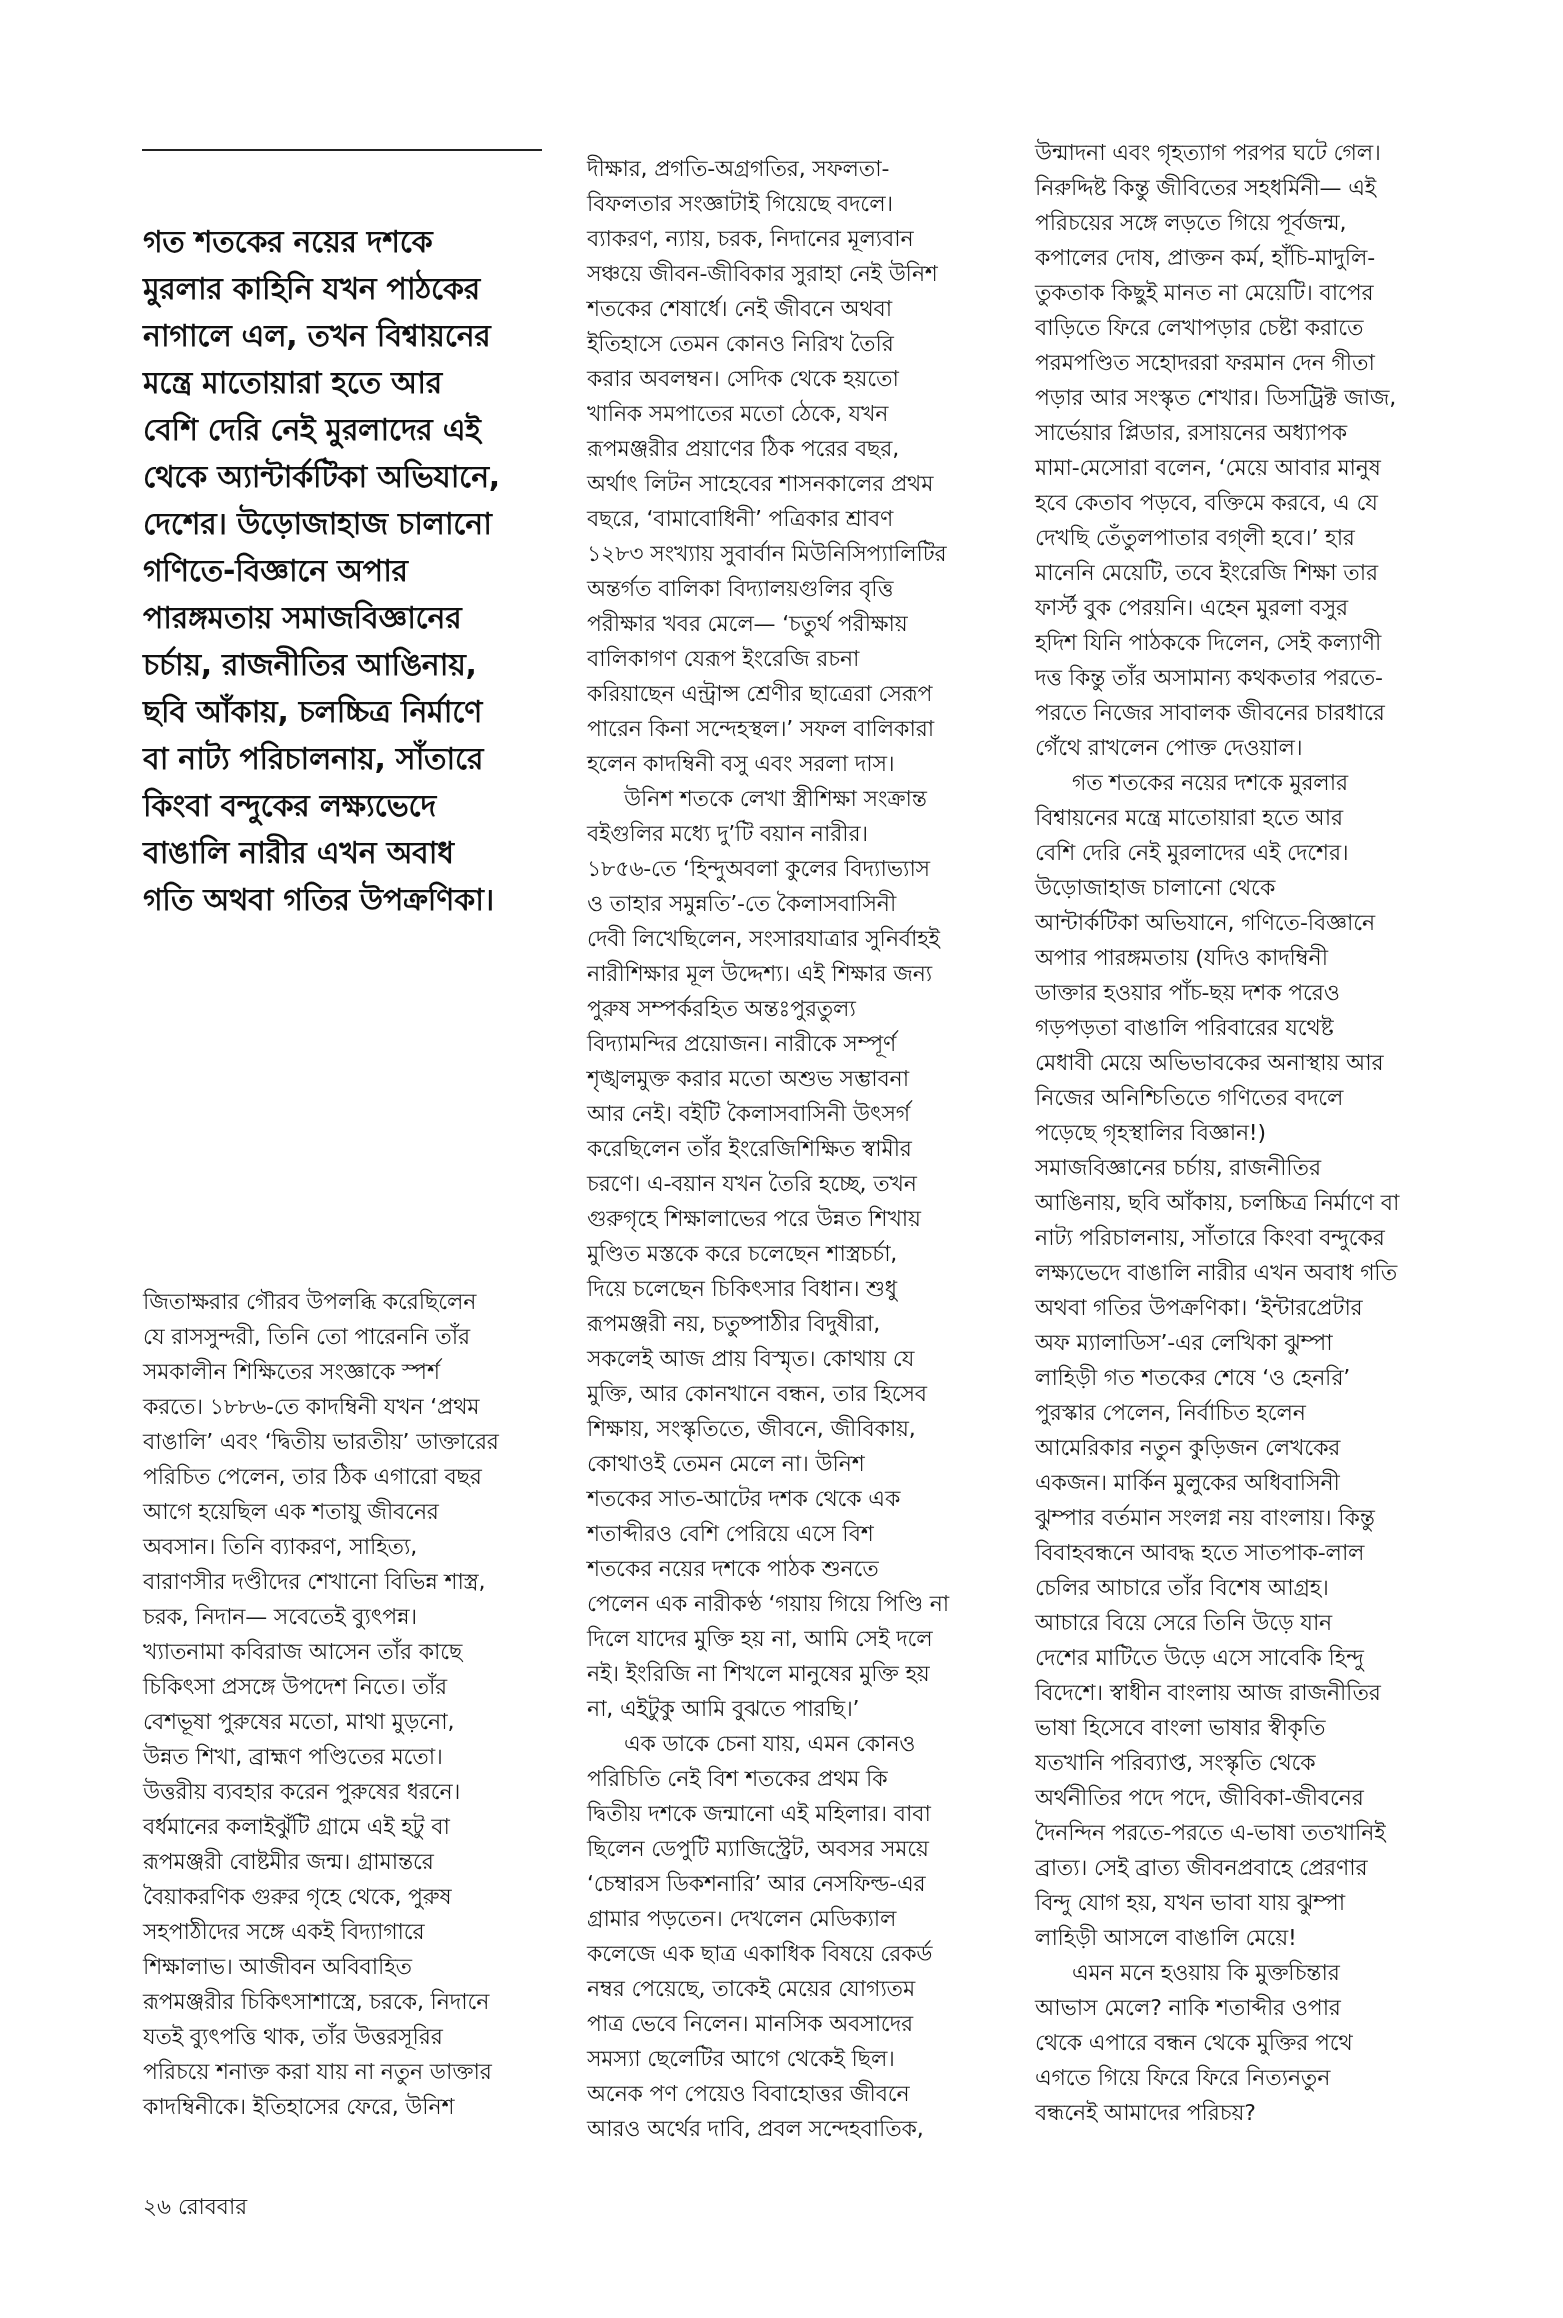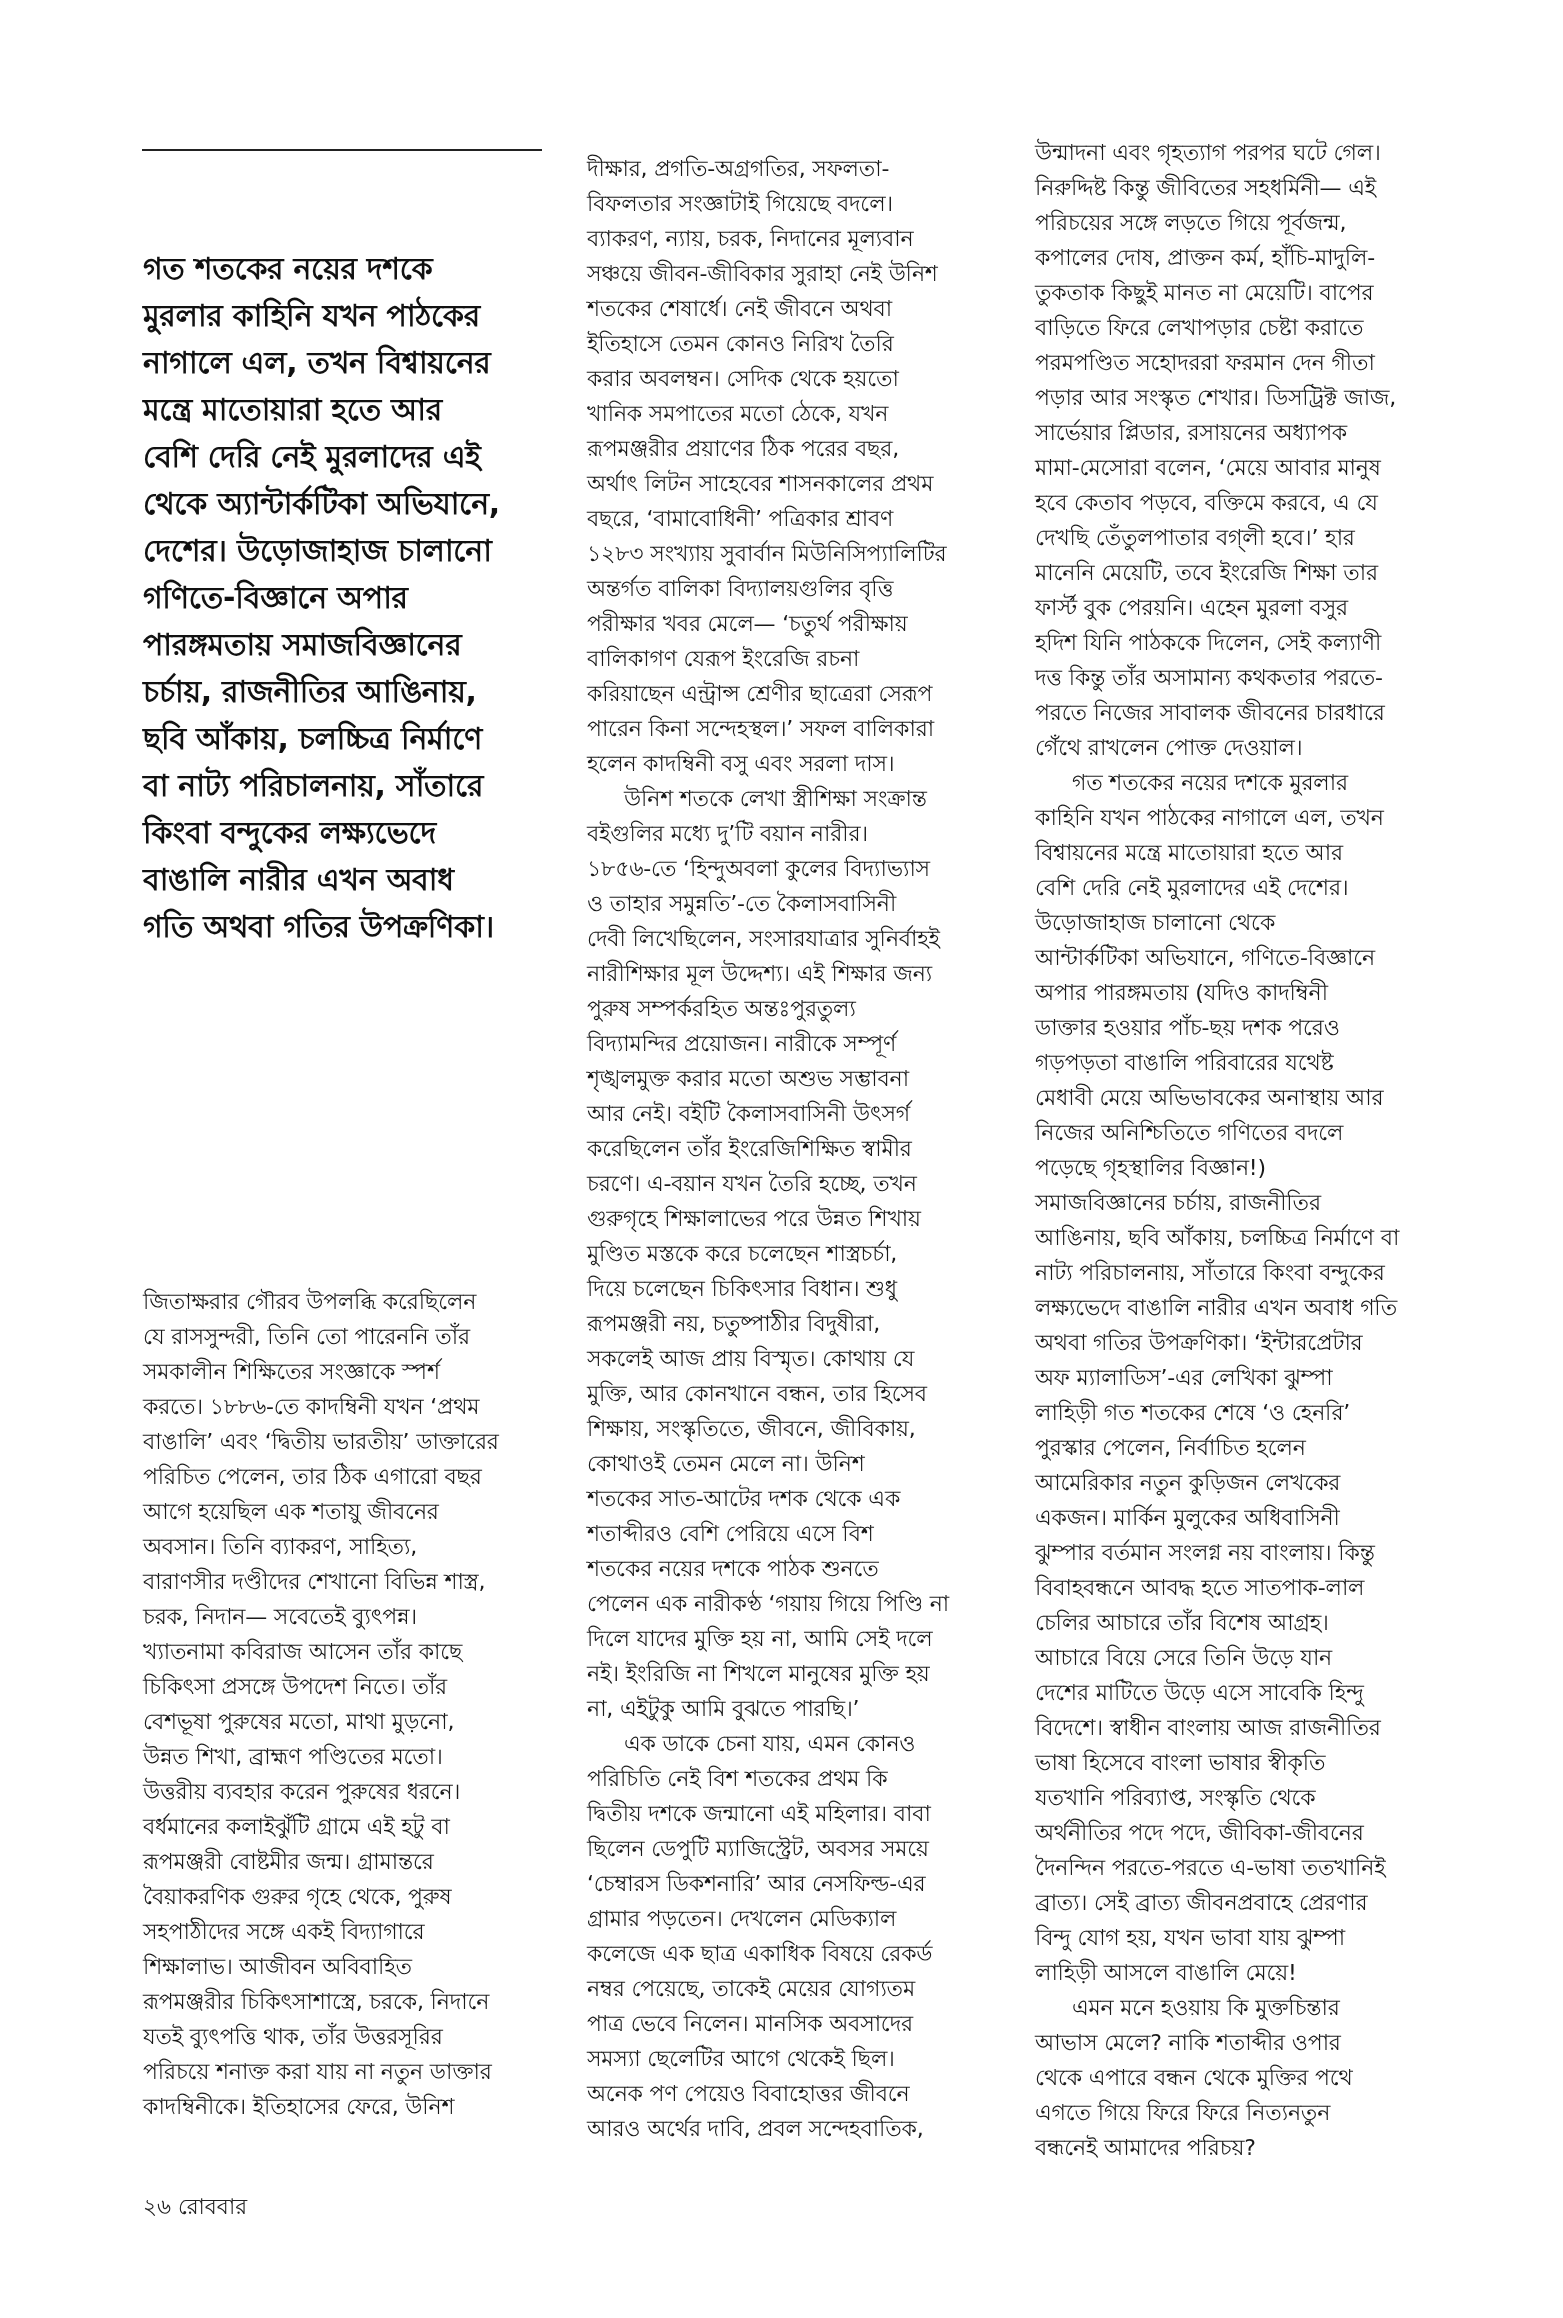--- a/index.html
+++ b/index.html
@@ -37,21 +37,20 @@
   .pullquote {
     position: absolute;
     left: 143px; top: 218px;
     width: 431px;
     font-size: 30px;
     font-weight: bold;
     line-height: 47px;
     white-space: nowrap;
     letter-spacing: -0.3px;
     color: #111;
-    margin-top: 27px;
   }
   .pullquote .line { display: block; height: 47px; }
 
   .folio {
     position: absolute;
     left: 143px; top: 2191px;
     font-size: 21.6px;
     line-height: 31px;
     color: #222;
     white-space: nowrap;
@@ -182,21 +181,20 @@
       <span class="line">মামা-মেসোরা বলেন, ‘মেয়ে আবার মানুষ</span>
       <span class="line">হবে কেতাব পড়বে, বক্তিমে করবে, এ যে</span>
       <span class="line">দেখছি তেঁতুলপাতার বগ্‌লী হবে।’ হার</span>
       <span class="line">মানেনি মেয়েটি, তবে ইংরেজি শিক্ষা তার</span>
       <span class="line">ফার্স্ট বুক পেরয়নি। এহেন মুরলা বসুর</span>
       <span class="line">হদিশ যিনি পাঠককে দিলেন, সেই কল্যাণী</span>
       <span class="line">দত্ত কিন্তু তাঁর অসামান্য কথকতার পরতে-</span>
       <span class="line">পরতে নিজের সাবালক জীবনের চারধারে</span>
       <span class="line">গেঁথে রাখলেন পোক্ত দেওয়াল।</span>
       <span class="line indent">গত শতকের নয়ের দশকে মুরলার</span>
-      <span class="line">কাহিনি যখন পাঠকের নাগালে এল, তখন</span>
       <span class="line">বিশ্বায়নের মন্ত্রে মাতোয়ারা হতে আর</span>
       <span class="line">বেশি দেরি নেই মুরলাদের এই দেশের।</span>
       <span class="line">উড়োজাহাজ চালানো থেকে</span>
       <span class="line">আন্টার্কটিকা অভিযানে, গণিতে-বিজ্ঞানে</span>
       <span class="line">অপার পারঙ্গমতায় (যদিও কাদম্বিনী</span>
       <span class="line">ডাক্তার হওয়ার পাঁচ-ছয় দশক পরেও</span>
       <span class="line">গড়পড়তা বাঙালি পরিবারের যথেষ্ট</span>
       <span class="line">মেধাবী মেয়ে অভিভাবকের অনাস্থায় আর</span>
       <span class="line">নিজের অনিশ্চিতিতে গণিতের বদলে</span>
       <span class="line">পড়েছে গৃহস্থালির বিজ্ঞান!)</span>

